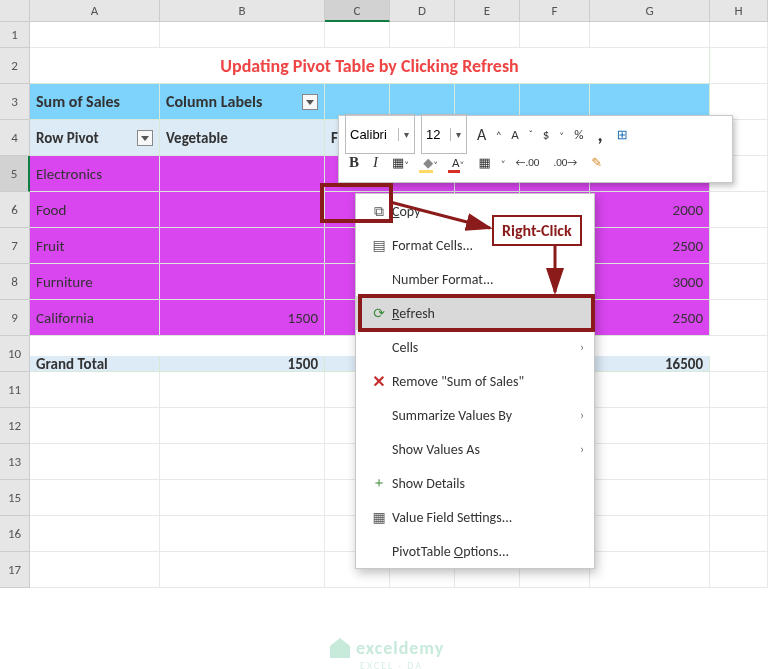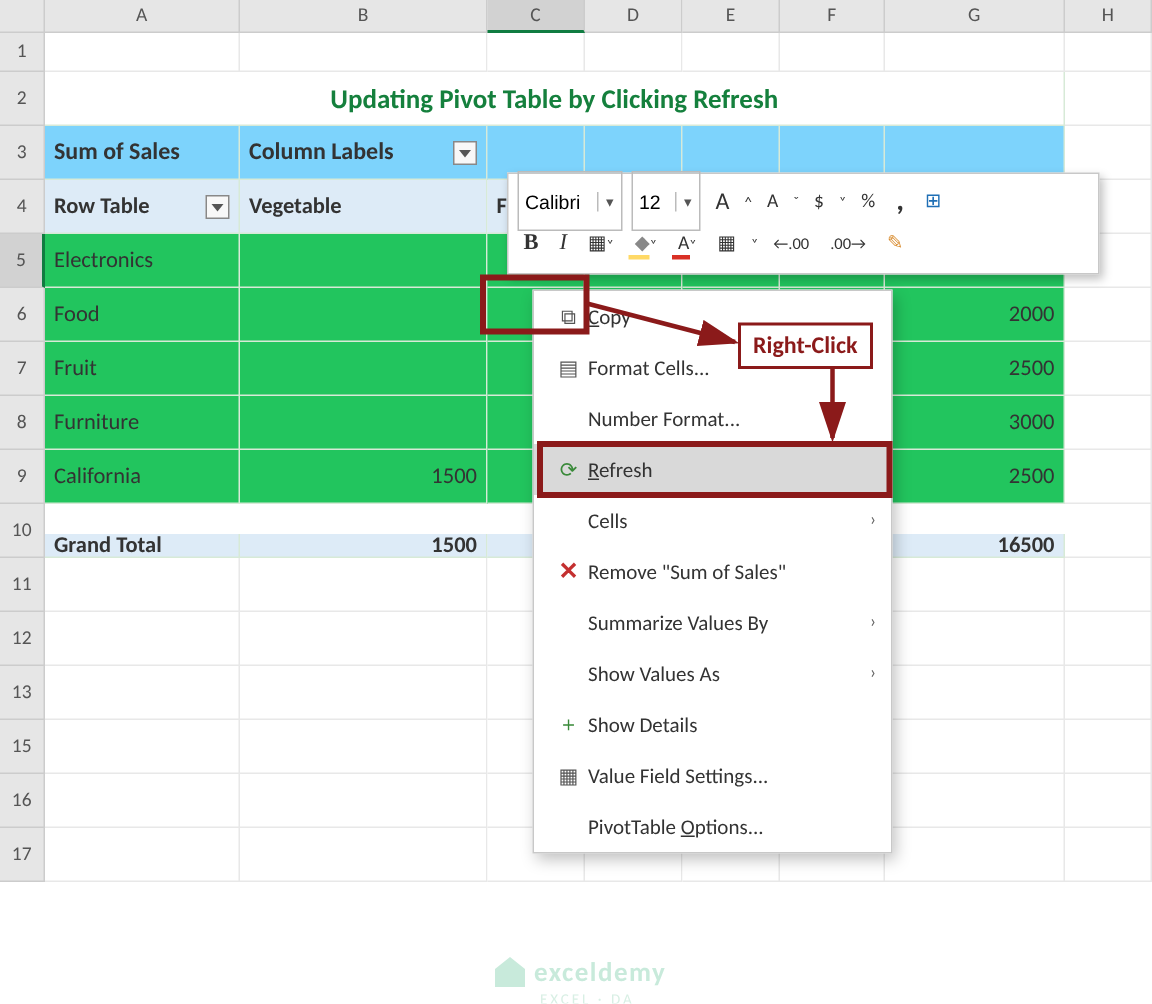--- a/index.html
+++ b/index.html
@@ -27,24 +27,24 @@
 
   .wA { width: 130px; }
   .wB { width: 165px; }
   .wC { width: 65px; }
   .wD { width: 65px; }
   .wE { width: 65px; }
   .wF { width: 70px; }
   .wG { width: 120px; }
   .wH { width: 58px; }
 
-  .title { text-align: center; justify-content: center; font-weight: bold; font-size: 18px; color: #15803d; background: #fff; }
+  .title { text-align: center; justify-content: center; font-weight: bold; font-size: 18px; color: #ef4444; background: #fff; }
   .pv-head { background: #7dd3fc; font-weight: bold; font-size: 16px; }
   .pv-subhead { background: #ddebf7; font-weight: bold; }
-  .pv-body { background: #22c55e; }
+  .pv-body { background: #d946ef; }
   .pv-gt { background: #ddebf7; font-weight: bold; margin-top: 20px; }
   .drop { display:inline-block; width:16px; height:16px; border:1px solid #888; margin-left:auto; position:relative; background:#f8f8f8; }
   .drop::after { content:""; position:absolute; top:5px; left:3px; border-left:4px solid transparent; border-right:4px solid transparent; border-top:5px solid #555; }
 
   
   .mini-toolbar { position:absolute; top:115px; left:338px; width:395px; height:68px; background:#fff; border:1px solid #c8c8c8; box-shadow: 2px 3px 6px rgba(0,0,0,0.25); display:flex; flex-direction:column; padding:4px 6px; font-size:13px; color:#333; }
   .mt-row { display:flex; align-items:center; gap:6px; height:28px; }
   .mt-combo { display:flex; align-items:center; border:1px solid #bbb; height:40px; }
   .mt-combo input { border:none; height:20px; width:52px; padding:0 4px; font-size:13px; outline:none; }
   .mt-combo .arr { width:16px; text-align:center; color:#555; border-left:1px solid #bbb; font-size:10px; }
@@ -120,21 +120,21 @@
     <div class="cell pv-head wD"></div>
     <div class="cell pv-head wE"></div>
     <div class="cell pv-head wF"></div>
     <div class="cell pv-head wG"></div>
     <div class="cell empty grey wH"></div>
   </div>
 
   <div class="row">
     <div class="rn">4</div>
     <div class="cell pv-subhead wA">
-        <span>Row Table</span>
+        <span>Row Pivot</span>
         <span class="drop"></span>
       </div>
     <div class="cell pv-subhead wB">Vegetable</div>
     <div class="cell pv-subhead" style="width:385px; overflow:hidden;">Flo</div>
     <div class="cell empty grey wH"></div>
   </div>
 
   <div class="row sel5">
     <div class="rn">5</div>
     <div class="cell pv-body wA">Electronics</div>

